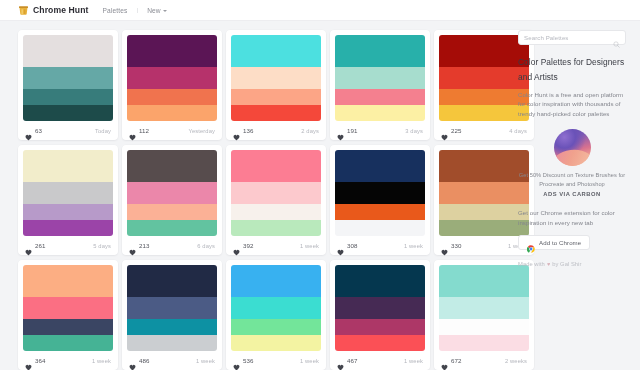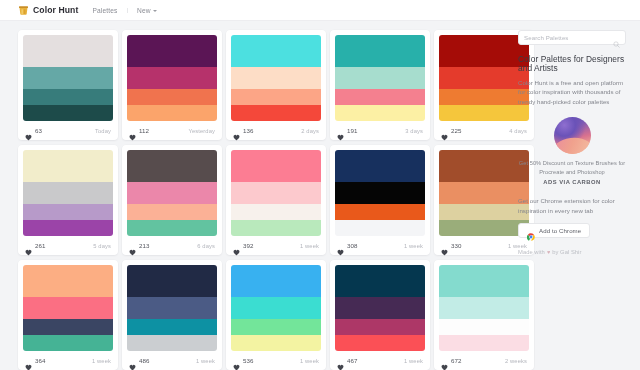--- a/index.html
+++ b/index.html
@@ -108,21 +108,21 @@
   .search-input {
     flex: 1; border: 0; outline: none; background: transparent;
     font-size: 6.1px; color: #9fa1a8;
     font-family: "Liberation Sans", sans-serif;
     letter-spacing: .1px;
   }
   .search-input::placeholder { color: #b6b8bf; }
   .search-icon { width: 7px; height: 7px; opacity: .55; }
 
   .side-title {
-    font-size: 8.4px; line-height: 9px; color: #3a3c44; font-weight: 400;
+    font-size: 8.4px; line-height: 15px; color: #3a3c44; font-weight: 400;
     margin-bottom: 5px; letter-spacing: .05px;
   }
   .side-desc {
     font-size: 6.1px; line-height: 9.4px; color: #83858d; letter-spacing: .05px;
     margin-bottom: 11px;
   }
 
   .ad {
     text-align: center;
     margin-bottom: 11px;
@@ -176,21 +176,21 @@
   <div class="header">
     <div class="logo-wrap">
       <span class="logo-mark">
         <svg width="11" height="11" viewBox="0 0 22 22">
           <path d="M3 5h16l-1.6 13.2a1.6 1.6 0 0 1-1.6 1.4H6.2a1.6 1.6 0 0 1-1.6-1.4L3 5z" fill="#E8B23C"></path>
           <rect x="2" y="2.6" width="18" height="3.4" rx="1.1" fill="#C98E26"></rect>
           <path d="M7.2 8.4h2.2v9.4H7.2z" fill="#F5D47A"></path>
           <path d="M12.4 8.4h2.2v9.4h-2.2z" fill="#C98E26" opacity=".55"></path>
         </svg>
       </span>
-      <span class="logo-text">Color Hunt</span>
+      <span class="logo-text">Chrome Hunt</span>
     </div>
     <div class="nav">
       <span class="nav-item">
         <span>Palettes</span>
       </span>
       <span class="nav-sep">|</span>
       <span class="nav-item">
         <span>New</span>
         <span class="caret"></span>
       </span>

